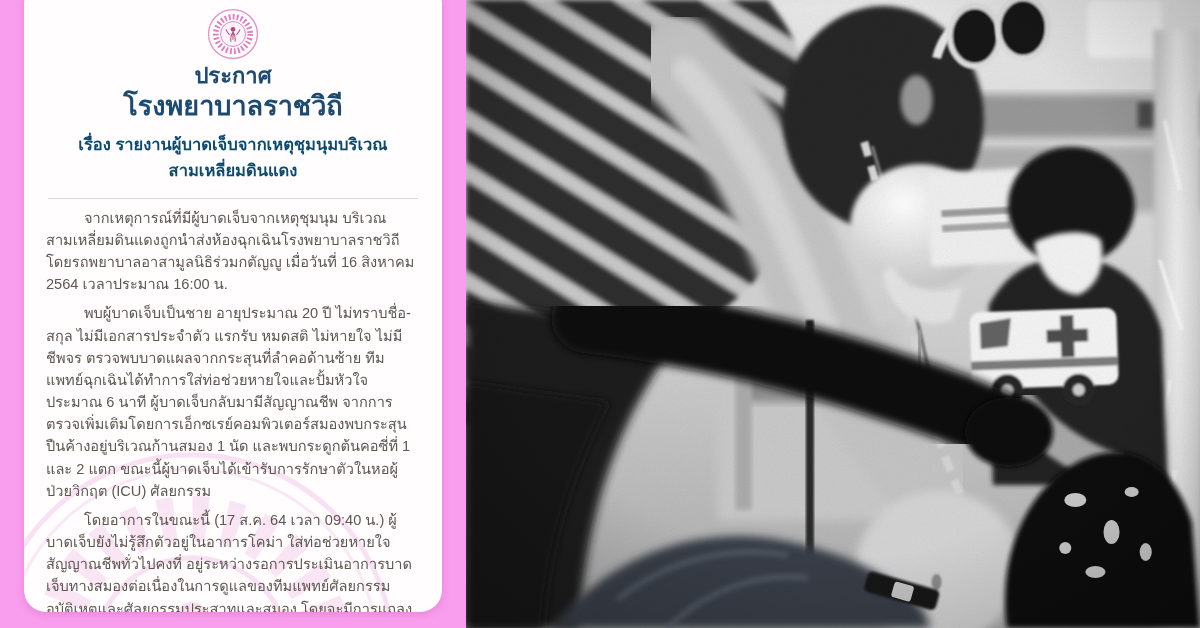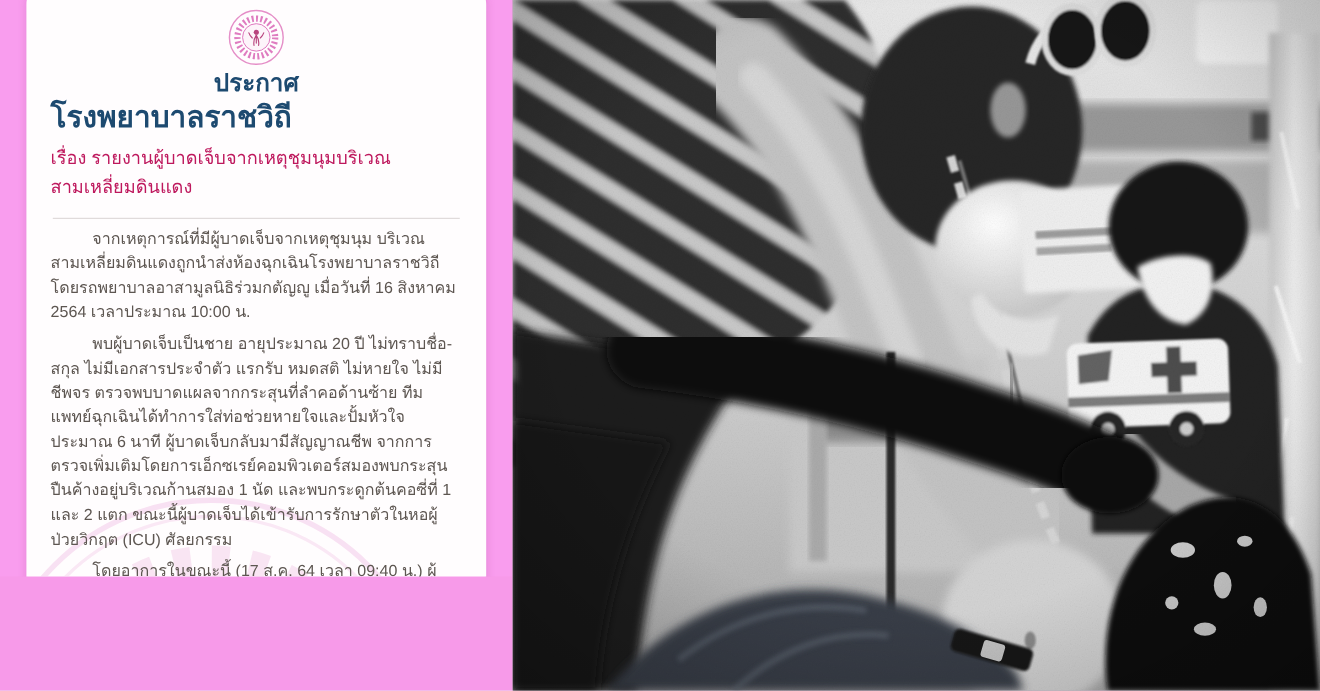--- a/index.html
+++ b/index.html
@@ -2,32 +2,32 @@
 <html><head>
 <meta charset="utf-8">
 <style>
   html,body{margin:0;padding:0;}
   body{
     width:1200px;height:628px;overflow:hidden;
     font-family:"Liberation Sans","DejaVu Sans",sans-serif;
   }
   .frame{position:relative;width:1200px;height:628px;display:flex;background:#f79ae9;}
   
-  .left-panel{position:relative;flex:none;width:466px;height:524px;background:#f99dee;overflow:hidden;}
+  .left-panel{position:relative;flex:none;width:466px;height:628px;background:#f99dee;overflow:hidden;}
   .card{
     position:absolute;left:24px;top:-18px;width:418px;height:630px;
     background:#fffdfe;border-radius:22px;overflow:hidden;
     box-shadow:0 2px 8px rgba(140,40,110,.18);
     box-sizing:border-box;padding:26px 22px 0 22px;
   }
   .logo-wrap{display:flex;justify-content:center;margin-bottom:2px;}
   .logo-wrap svg{width:52px;height:52px;}
   .title-announce{margin:2px 0 0;text-align:center;color:#1d4a70;font-size:22px;font-weight:bold;line-height:1.25;}
-  .title-hospital{margin:0;text-align:left;color:#1d4a70;font-size:27px;font-weight:bold;line-height:1.2;}
-  .subject{margin-top:9px;text-align:left;color:#be185d;font-weight:normal;font-size:16.5px;line-height:1.6;}
+  .title-hospital{margin:0;text-align:center;color:#1d4a70;font-size:27px;font-weight:bold;line-height:1.2;}
+  .subject{margin-top:9px;text-align:center;color:#0c4a6e;font-weight:bold;font-size:16.5px;line-height:1.6;}
   .divider{border:none;border-top:1px solid #ddd8d8;margin:14px 2px 8px;}
   .body-text{position:relative;z-index:2;color:#5d5651;font-size:14.6px;line-height:1.52;}
   .body-text p{margin:7px 0;text-indent:2.6em;}
   .watermark{position:absolute;left:-48px;top:458px;width:432px;height:432px;opacity:.5;z-index:1;pointer-events:none;}
   .watermark svg{width:100%;height:100%;}
   
   .photo-panel{position:relative;flex:1;height:628px;background:#9b9b9b;overflow:hidden;}
   .photo-panel svg{display:block;width:100%;height:100%;}
 </style>
 </head>
@@ -51,21 +51,21 @@
       <h1 class="title-announce">ประกาศ</h1>
       <h2 class="title-hospital">โรงพยาบาลราชวิถี</h2>
 
       <div class="subject">
         <div>เรื่อง รายงานผู้บาดเจ็บจากเหตุชุมนุมบริเวณสามเหลี่ยมดินแดง</div>
       </div>
 
       <hr class="divider">
 
       <div class="body-text">
-        <p>จากเหตุการณ์ที่มีผู้บาดเจ็บจากเหตุชุมนุม บริเวณสามเหลี่ยมดินแดงถูกนำส่งห้องฉุกเฉินโรงพยาบาลราชวิถี โดยรถพยาบาลอาสามูลนิธิร่วมกตัญญู เมื่อวันที่ 16 สิงหาคม 2564 เวลาประมาณ 10:00 น.</p>
+        <p>จากเหตุการณ์ที่มีผู้บาดเจ็บจากเหตุชุมนุม บริเวณสามเหลี่ยมดินแดงถูกนำส่งห้องฉุกเฉินโรงพยาบาลราชวิถี โดยรถพยาบาลอาสามูลนิธิร่วมกตัญญู เมื่อวันที่ 16 สิงหาคม 2564 เวลาประมาณ 16:00 น.</p>
         <p>พบผู้บาดเจ็บเป็นชาย อายุประมาณ 20 ปี ไม่ทราบชื่อ-สกุล ไม่มีเอกสารประจำตัว แรกรับ หมดสติ ไม่หายใจ ไม่มีชีพจร ตรวจพบบาดแผลจากกระสุนที่ลำคอด้านซ้าย ทีมแพทย์ฉุกเฉินได้ทำการใส่ท่อช่วยหายใจและปั้มหัวใจ ประมาณ 6 นาที ผู้บาดเจ็บกลับมามีสัญญาณชีพ จากการตรวจเพิ่มเติมโดยการเอ็กซเรย์คอมพิวเตอร์สมองพบกระสุนปืนค้างอยู่บริเวณก้านสมอง 1 นัด และพบกระดูกต้นคอซี่ที่ 1 และ 2 แตก ขณะนี้ผู้บาดเจ็บได้เข้ารับการรักษาตัวในหอผู้ป่วยวิกฤต (ICU) ศัลยกรรม</p>
         <p>โดยอาการในขณะนี้ (17 ส.ค. 64 เวลา 09:40 น.) ผู้บาดเจ็บยังไม่รู้สึกตัวอยู่ในอาการโคม่า ใส่ท่อช่วยหายใจ สัญญาณชีพทั่วไปคงที่ อยู่ระหว่างรอการประเมินอาการบาดเจ็บทางสมองต่อเนื่องในการดูแลของทีมแพทย์ศัลยกรรมอุบัติเหตุและศัลยกรรมประสาทและสมอง โดยจะมีการแถลงรายละเอียดอาการและความคืบหน้าต่อไป</p>
       </div>
 
       <div class="watermark">
         <svg viewBox="0 0 440 440">
           <defs>
             <path id="wmArc" d="M 46,220 A 174,174 0 0 0 394,220" fill="none"></path>
           </defs>
           <circle cx="220" cy="220" r="205" fill="none" stroke="#f2c6e7" stroke-width="5"></circle>

